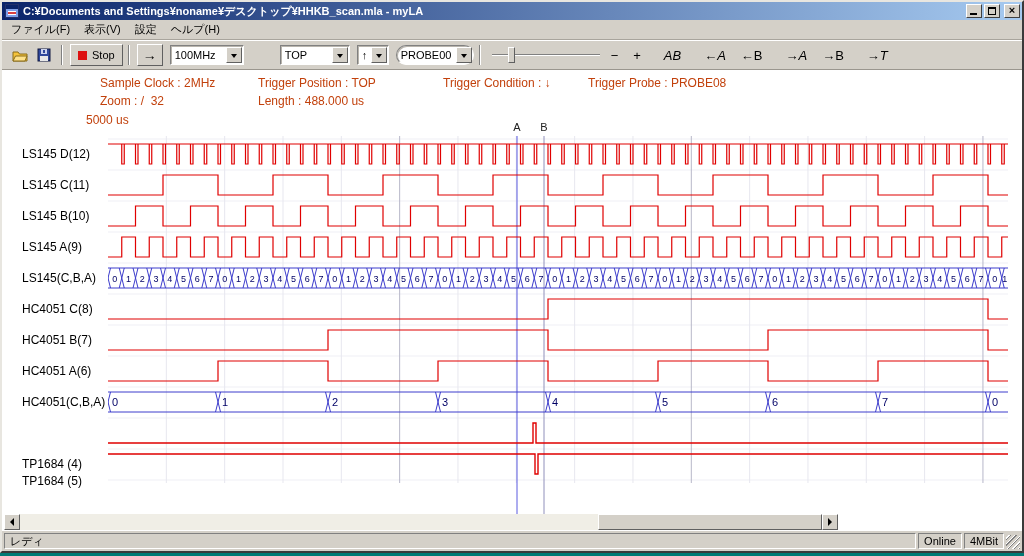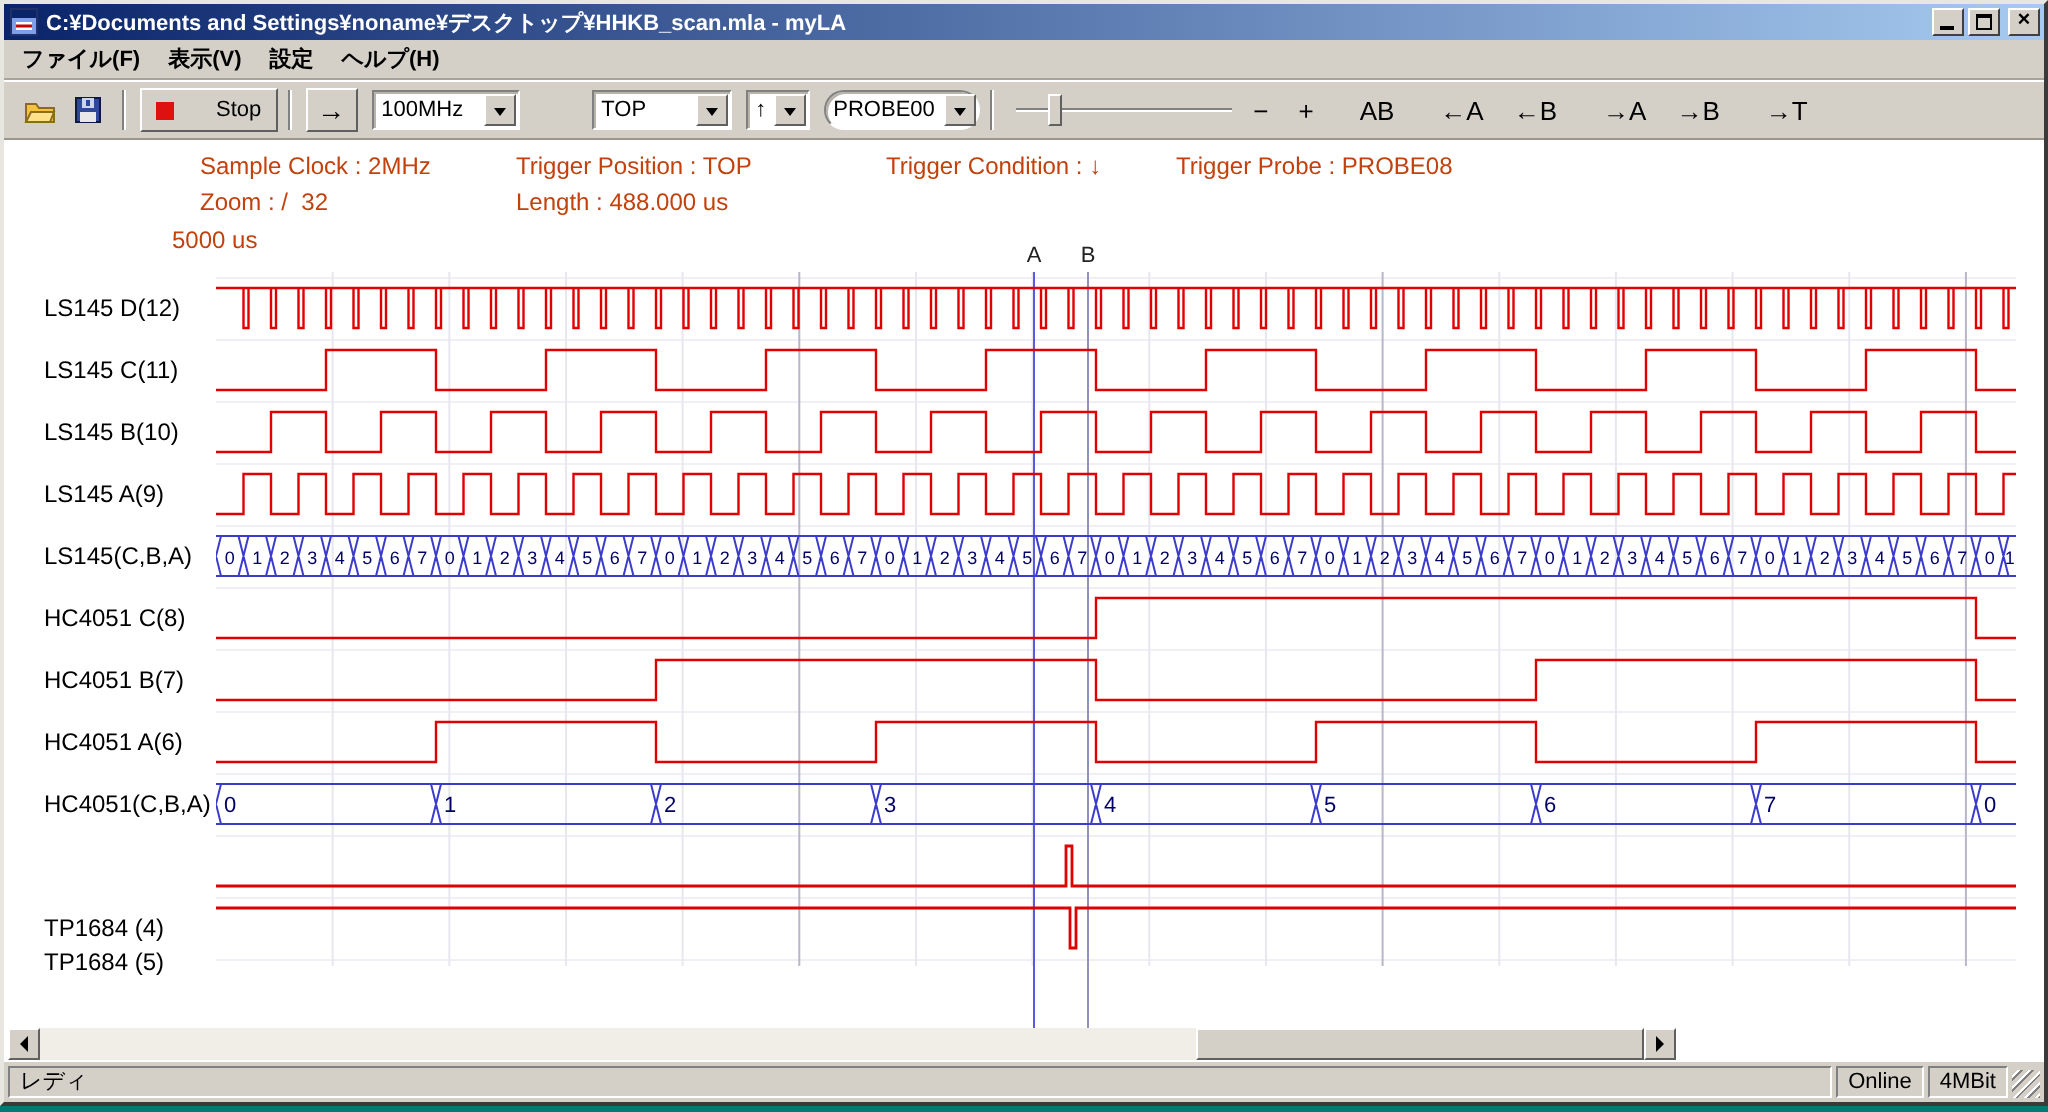--- a/index.html
+++ b/index.html
@@ -15,44 +15,44 @@
   .app-icon{width:14px;height:14px;display:inline-block;margin-left:1px;}
   .title-text{color:#fff;font-size:11px;font-weight:bold;margin-left:4px;white-space:nowrap;overflow:hidden;flex:1;}
   .tb-btn{width:16px;height:14px;background:#d4d0c8;border:1px solid;border-color:#fff #404040 #404040 #fff;
     margin-left:2px;position:relative;padding:0;display:inline-block;}
   .tb-btn.close{margin-left:4px;}
   .glyph-min{position:absolute;left:3px;bottom:2px;width:7px;height:2px;background:#000;}
   .glyph-max{position:absolute;left:3px;top:2px;width:8px;height:8px;border:1px solid #000;border-top-width:2px;}
   .glyph-x{display:block;font-size:11px;font-weight:bold;line-height:11px;text-align:center;color:#000;}
 
   
-  .menubar{flex:0 0 19px;display:flex;align-items:center;padding-left:2px;border-bottom:1px solid #a8a49c;font-weight:bold;}
+  .menubar{flex:0 0 19px;display:flex;align-items:center;padding-left:2px;border-bottom:1px solid #a8a49c;}
   .menu-item{font-size:11px;padding:2px 7px;color:#000;}
 
   
   .toolbar{flex:0 0 30px;display:flex;align-items:center;border-top:1px solid #fff;border-bottom:1px solid #9a968e;padding-left:6px;}
   .sep{width:2px;height:20px;border-left:1px solid #808080;border-right:1px solid #fff;margin:0 5px;}
   .icon-btn{width:24px;height:22px;background:transparent;border:1px solid transparent;display:flex;align-items:center;justify-content:center;padding:0;}
   .stop-btn{height:22px;background:#d4d0c8;border:1px solid;border-color:#fff #606060 #606060 #fff;
-    display:flex;align-items:center;padding:0 7px;font-size:11px;gap:21px;margin-left:2px;color:#000;justify-content:space-between;}
+    display:flex;align-items:center;padding:0 7px;font-size:11px;gap:5px;margin-left:2px;color:#000;justify-content:space-between;}
   .stop-square{width:9px;height:9px;background:var(--stop_red);display:inline-block;}
   .run-btn{width:26px;height:22px;background:#d4d0c8;border:1px solid;border-color:#fff #606060 #606060 #fff;
     font-size:14px;font-weight:bold;margin-left:2px;color:#000;display:flex;align-items:center;justify-content:center;padding:0;}
   .combo{height:20px;background:#fff;border:1px solid;border-color:#808080 #fff #fff #808080;
     box-shadow:inset 1px 1px 0 #b8b4ac;display:flex;align-items:center;margin-left:7px;}
   .combo-val{flex:1;font-size:11px;padding-left:4px;color:#000;white-space:nowrap;overflow:hidden;}
   .combo-arrow{width:16px;height:16px;background:#d4d0c8;border:1px solid;border-color:#fff #606060 #606060 #fff;
     display:flex;align-items:center;justify-content:center;margin-right:1px;flex:0 0 16px;}
   .arr-down{width:0;height:0;border:3px solid transparent;border-top:4px solid #000;margin-top:4px;}
   .w74{width:74px;justify-content:flex-end;} .w70{width:70px;margin-left:36px;} .w32{width:32px;} .w78{width:78px;border-radius:10px;}
   .slider{width:108px;height:20px;position:relative;margin-left:6px;flex:0 0 108px;}
   .slider-track{position:absolute;left:0;right:0;top:9px;height:2px;background:#808080;border-bottom:1px solid #fff;}
   .slider-thumb{position:absolute;left:16px;top:2px;width:7px;height:16px;background:#d4d0c8;border:1px solid;border-color:#fff #606060 #606060 #fff;}
   .zoom-btn{font-size:13px;padding:2px 4px;margin-left:7px;color:#000;background:transparent;border:none;white-space:nowrap;}
-  .zoom-btn.gap{margin-left:15px;}
+  .zoom-btn.gap{margin-left:15px;font-style:italic;}
 
   
   .client{flex:1;background:#fff;position:relative;overflow:hidden;}
   .inf{position:absolute;font-size:12px;color:#c2410c;white-space:pre;}
   .i1{left:98px;top:6px;} .i2{left:256px;top:6px;} .i3{left:441px;top:6px;} .i4{left:586px;top:6px;}
   .i5{left:98px;top:24px;} .i6{left:256px;top:24px;}
   .time{left:84px;top:43px;}
   #plot-labels{position:absolute;left:0;top:0;width:106px;height:100%;}
   .ch-label{position:absolute;left:20px;height:15px;line-height:15px;font-size:12px;color:#000;white-space:nowrap;}
   #plot-svg{position:absolute;left:0;top:0;}

